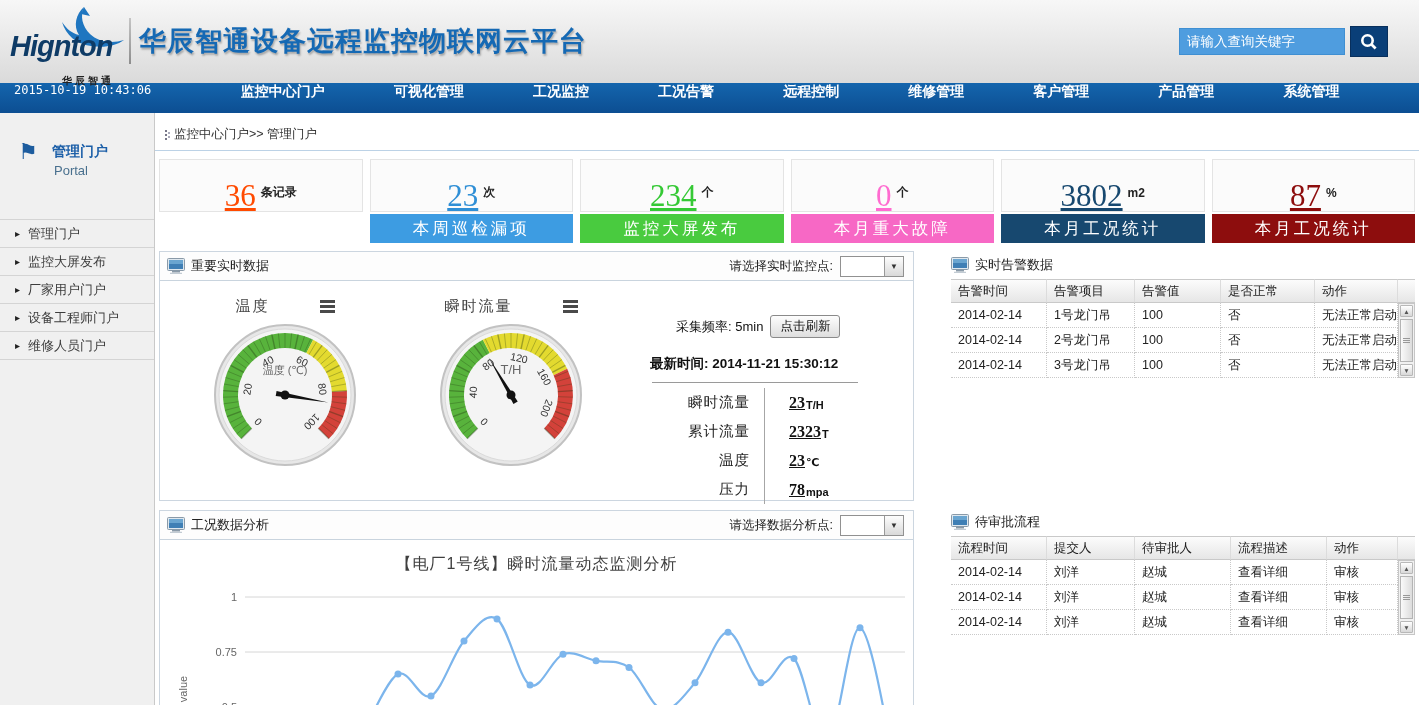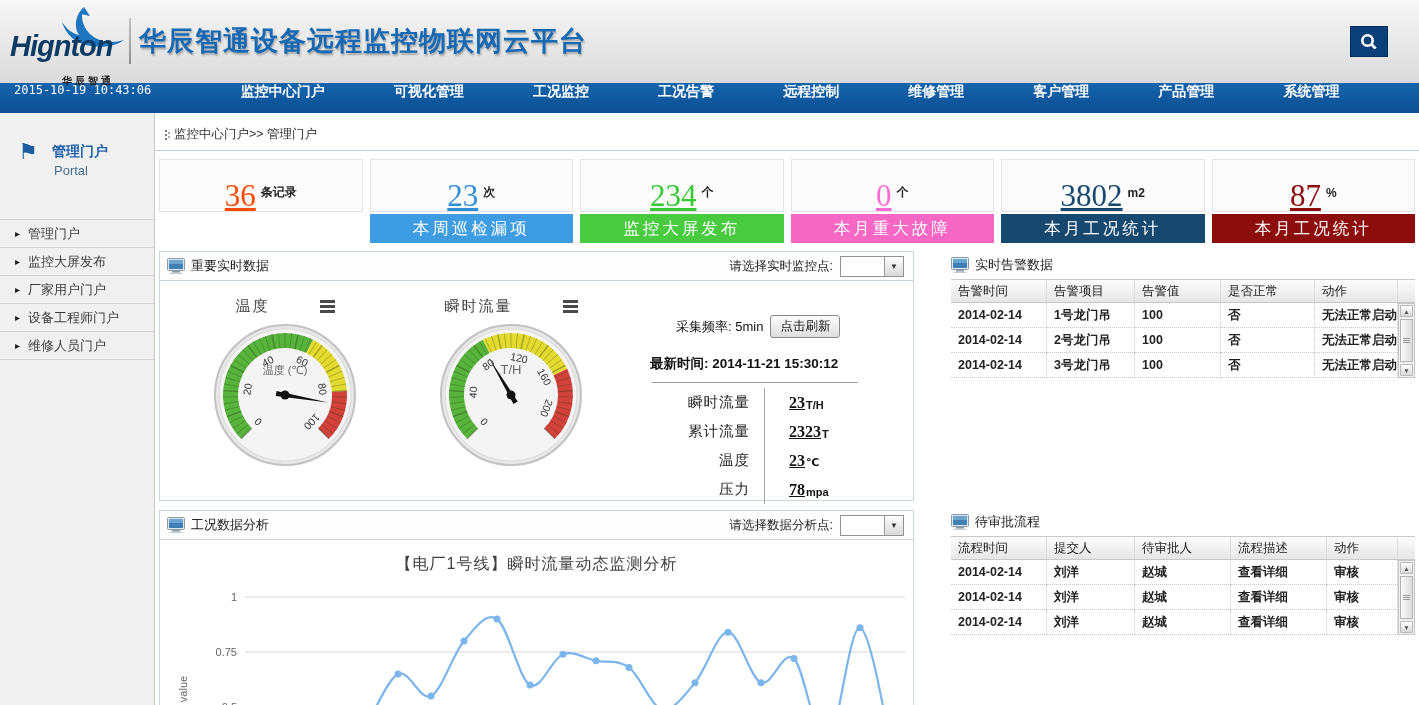--- a/index.html
+++ b/index.html
@@ -85,21 +85,21 @@
   
   .analysis-panel { margin-top:9px; }
   .chart-title { text-align:center; font-size:16px; color:#3f3f3f; margin:14px 0 6px; letter-spacing:1px; }
 
   
   .list-head { display:flex; align-items:center; height:28px; }
   .list-title { font-size:13px; color:#222; margin-left:6px; }
   .t-grid { display:grid; grid-template-rows:24px; grid-auto-rows:25px; }
   .th { background:linear-gradient(#fcfcfc,#e6e6e6); border-top:1px solid #c9c9c9; border-bottom:1px solid #c9c9c9; border-right:1px solid #dcdcdc; padding-left:7px; font-size:12.5px; color:#222; display:flex; align-items:center; }
   .th.spacer { border-right:none; }
-  .td { padding-left:7px; font-size:12.5px; color:#222; display:flex; align-items:center; border-bottom:1px dotted #c9c9c9; border-right:1px dotted #c9c9c9; background:#fff;font-weight:bold; }
+  .td { padding-left:7px; font-size:12.5px; color:#222; display:flex; align-items:center; border-bottom:1px dotted #c9c9c9; border-right:1px dotted #c9c9c9; background:#fff; }
   .sbar { border:1px solid #c6c6c6; background:#f1f1f1; display:flex; flex-direction:column; align-items:center; justify-content:space-between; padding:1px 0; }
   .sb-btn { width:13px; height:12px; font-size:6.5px; color:#555; background:linear-gradient(#fff,#d8d8d8); border:1px solid #b8b8b8; display:flex; align-items:center; justify-content:center; border-radius:1px; cursor:pointer; }
   .sb-thumb { width:13px; flex:1; margin:2px 0; background:linear-gradient(90deg,#fafafa,#dcdcdc); border:1px solid #b4b4b4; display:flex; align-items:center; justify-content:center; cursor:pointer; }
   .grip { width:7px; height:1px; background:#999; box-shadow:0 2px 0 #999,0 -2px 0 #999; display:block; }
   .gap-block { height:130px; }
 </style>
 </head>
 <body>
 
 <div class="page">
@@ -109,20 +109,21 @@
       <svg class="deer" width="66" height="54" viewBox="0 0 66 54">
         <path d="M64 36 C52 40 38 38 30 30 C22 22 20 12 24 3 C16 10 13 22 19 31 C11 29 7 25 2 18 C6 31 16 40 31 42 C44 44 56 42 64 36 Z" fill="#1f76c0"></path>
         <path d="M24 3 L30 12 L21 10 Z" fill="#1f76c0"></path>
       </svg>
       <span class="logo-text">Hignton</span>
       <span class="logo-sub">华辰智通</span>
     </div>
     <div class="logo-divider"></div>
     <div class="page-title">华辰智通设备远程监控物联网云平台</div>
     <div class="search">
+      <input type="text" placeholder="请输入查询关键字" style="">
       <div class="search-btn">
         <svg width="20" height="20" viewBox="0 0 20 20">
           <circle cx="8.5" cy="8.5" r="5.2" fill="none" stroke="#fff" stroke-width="2.6"></circle>
           <line x1="12.6" y1="12.6" x2="16.6" y2="16.6" stroke="#fff" stroke-width="2.8"></line>
         </svg>
       </div>
     </div>
   </div>
 
   <div class="nav">

